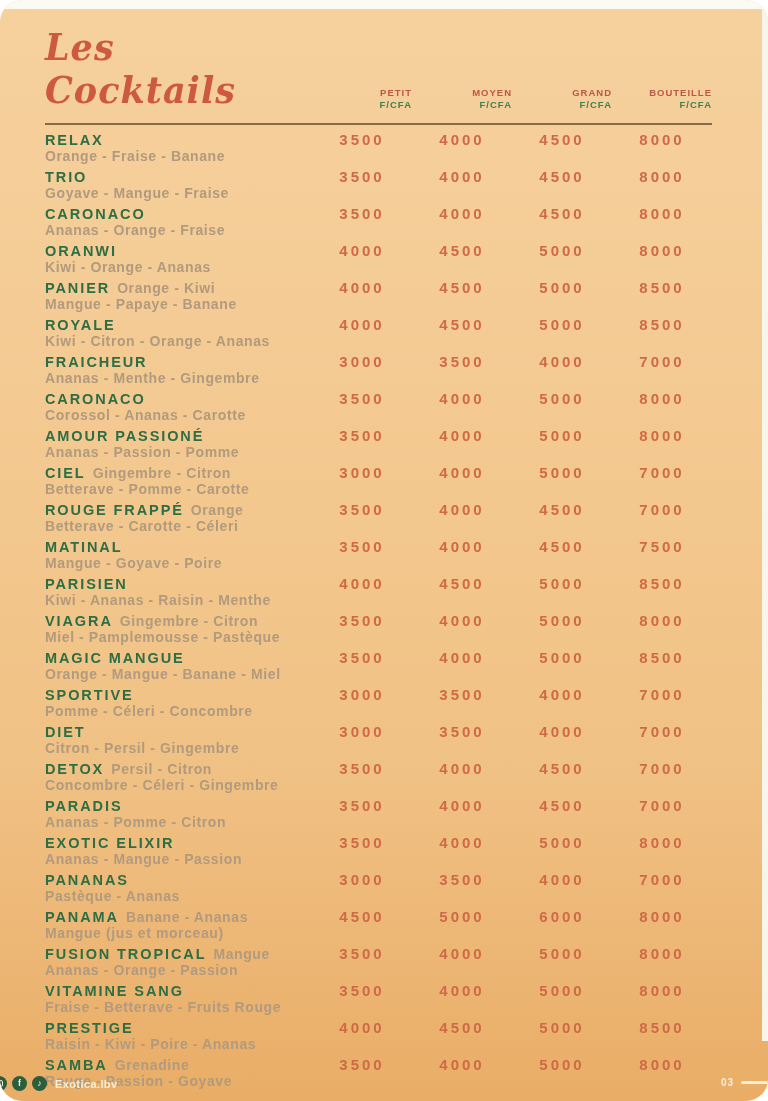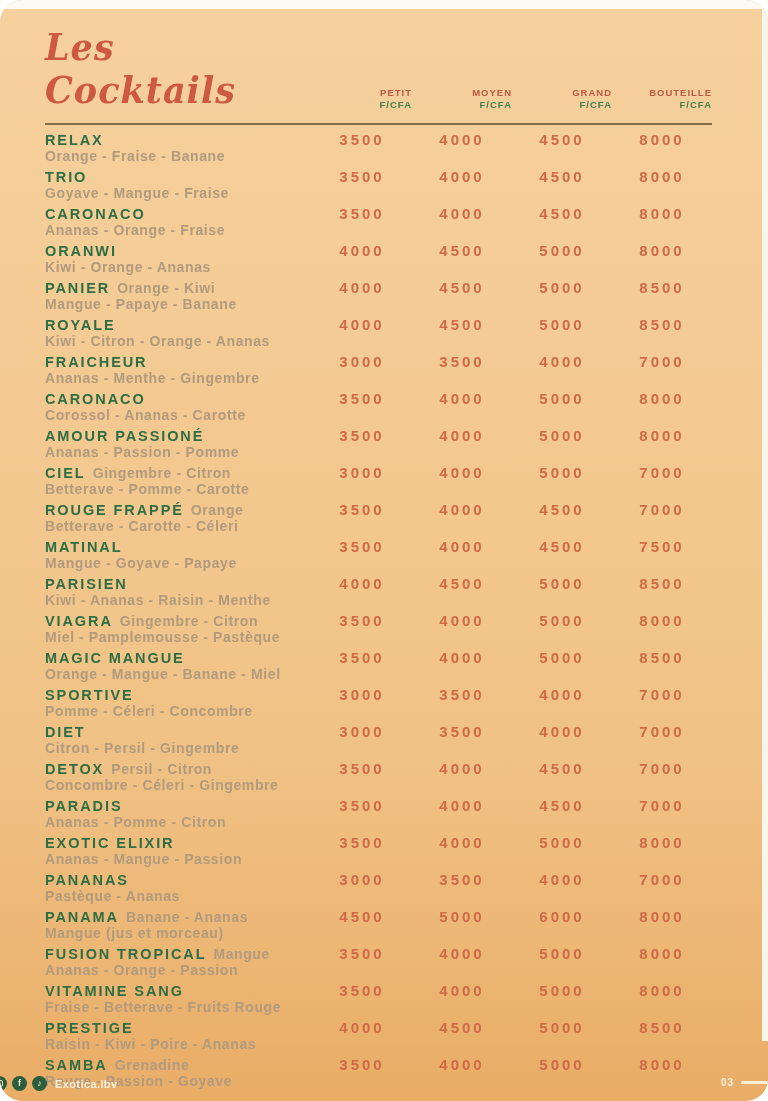--- a/index.html
+++ b/index.html
@@ -260,21 +260,21 @@
     <div class="price">4000</div>
     <div class="price">4500</div>
     <div class="price">7000</div>
   </div>
 
   <div class="row">
     <div class="name-cell">
       <div>
         <span class="item-name">MATINAL</span>
       </div>
-      <div class="ingredients">Mangue - Goyave - Papaye</div>
+      <div class="ingredients">Mangue - Goyave - Poire</div>
     </div>
     <div class="price">3500</div>
     <div class="price">4000</div>
     <div class="price">4500</div>
     <div class="price">7500</div>
   </div>
 
   <div class="row">
     <div class="name-cell">
       <div>

